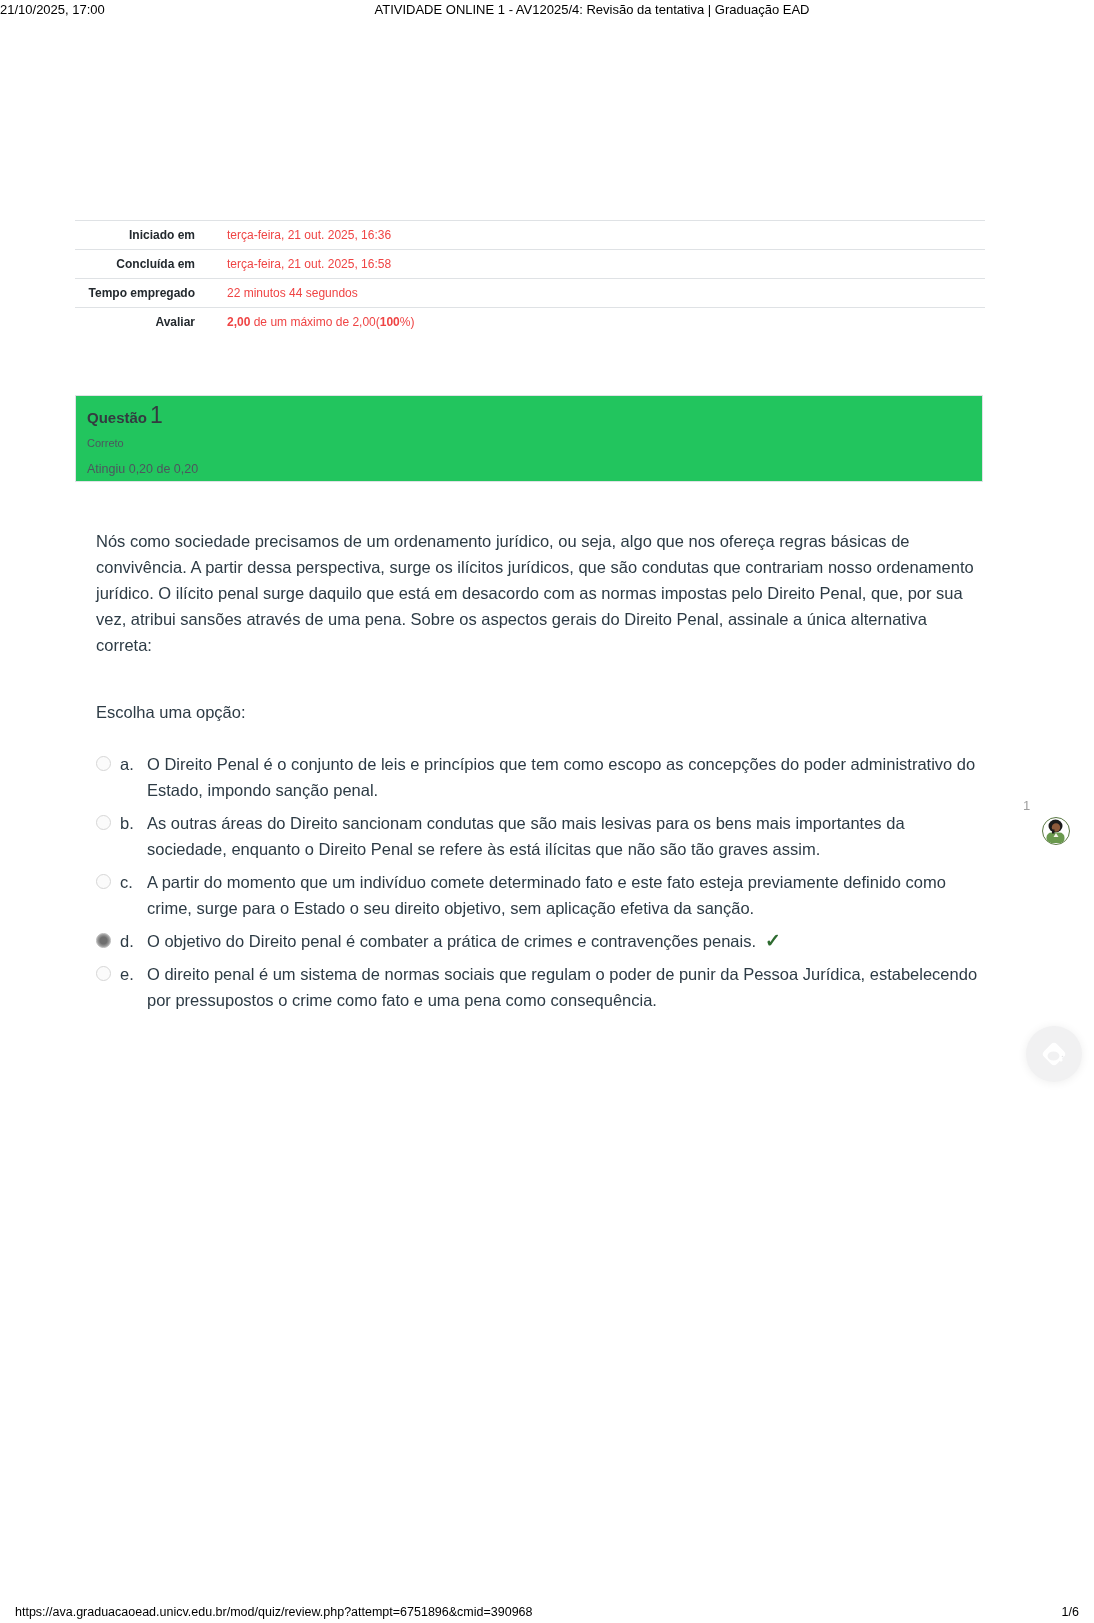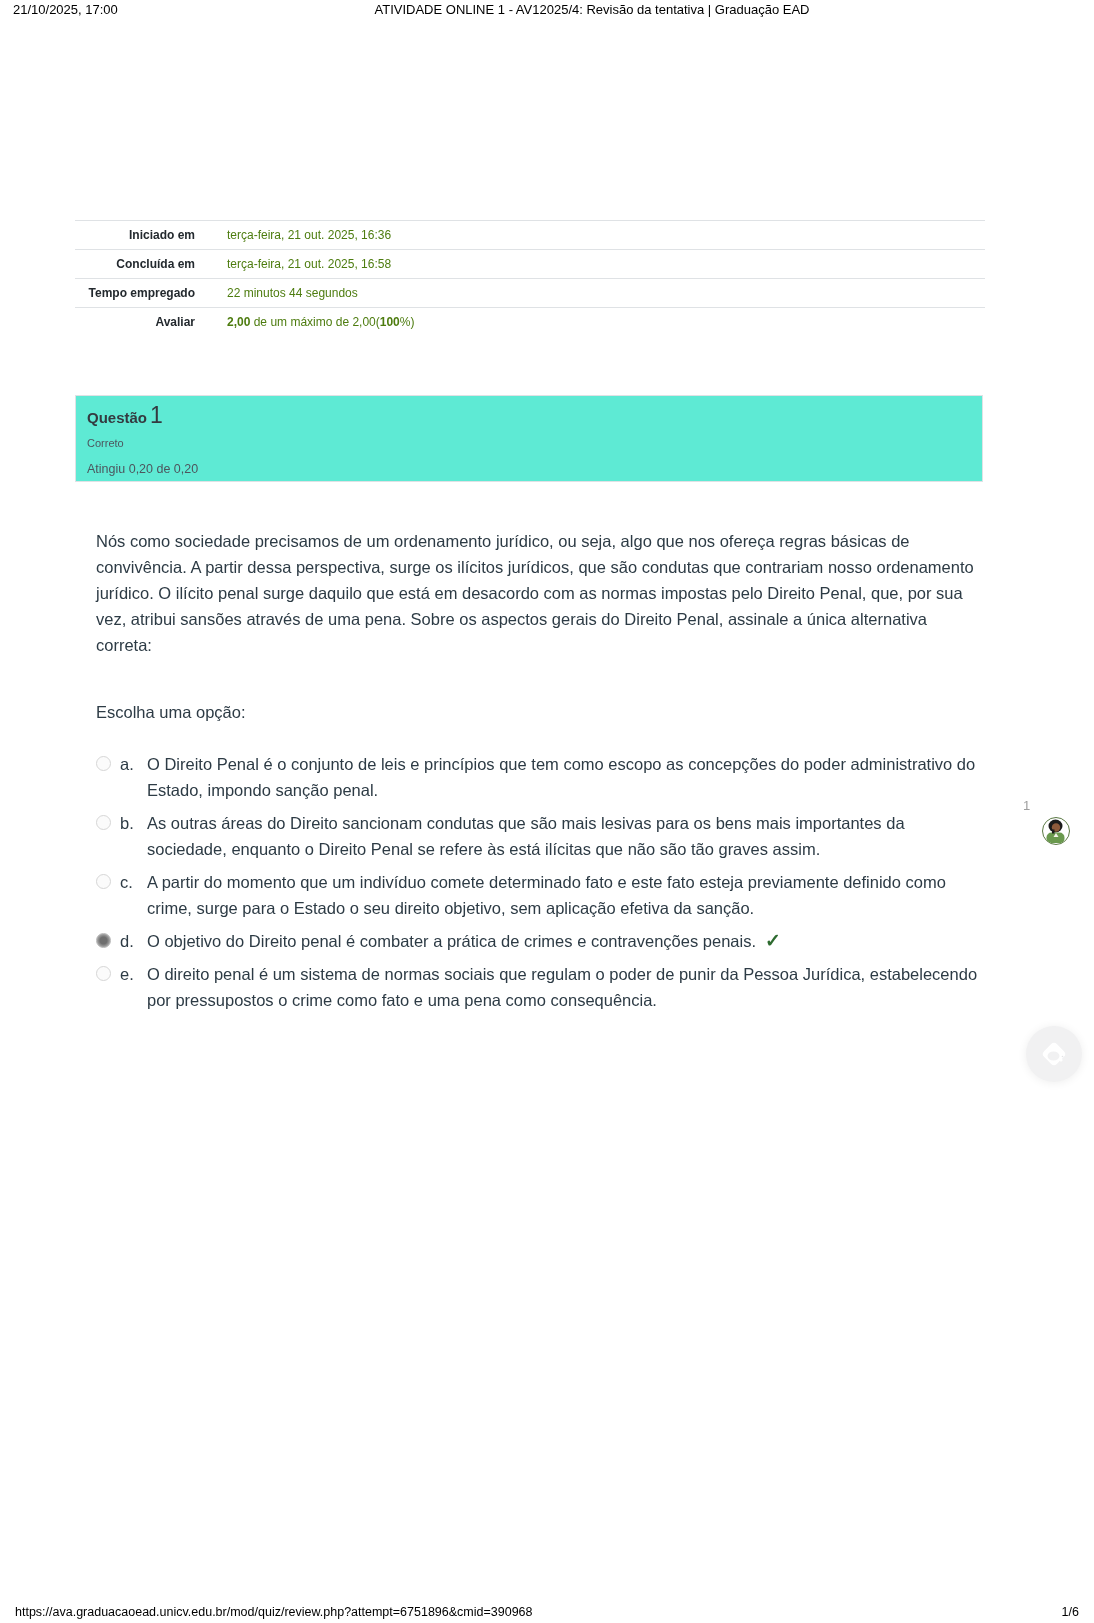--- a/index.html
+++ b/index.html
@@ -10,21 +10,21 @@
     background: #ffffff;
     font-family: "Liberation Sans", sans-serif;
     color: #2d3b45;
     overflow: hidden;
   }
 
   
   .print-header {
     position: absolute; top: 2px; left: 0; right: 0;
     display: flex; align-items: center;
-    font-size: 13px; color: #000; padding: 0 13px;
+    font-size: 13px; color: #000; padding: 0 0;
   }
   .ph-date { width: 150px; white-space: nowrap; }
   .ph-title { flex: 1; text-align: center; white-space: nowrap; }
   .print-footer {
     position: absolute; bottom: 4px; left: 0; right: 0;
     display: flex; justify-content: space-between;
     font-size: 12.5px; color: #000; padding: 0 15px;
   }
 
   
@@ -33,27 +33,27 @@
     font-size: 12px;
   }
   .summary-row {
     display: flex; border-top: 1px solid #dfe2e5;
     padding: 6px 0 5px 0; line-height: 17px;
   }
   .summary-label {
     width: 120px; padding-right: 32px; text-align: right;
     font-weight: bold; color: #23292e; flex: 0 0 auto;
   }
-  .summary-value { flex: 1; color: #4d7c0f; }
+  .summary-value { flex: 1; color: #ef4444; }
   .summary-value b { font-weight: bold; }
 
   
   .question-info {
     position: absolute; top: 395px; left: 75px; width: 908px; height: 87px;
-    border: 1px solid #dfe2e5; background: #5eead4;
+    border: 1px solid #dfe2e5; background: #22c55e;
     padding: 7px 11px; box-sizing: border-box;
   }
   .qno-line { line-height: 24px; }
   .qno-label { font-size: 15px; font-weight: bold; color: #343a40; }
   .qno-number { font-size: 23px; font-weight: 500; color: #343a40; margin-left: 3px; }
   .q-status { font-size: 11px; color: #4d565e; margin-top: 7px; }
   .q-points { font-size: 12.5px; color: #4d565e; margin-top: 13px; }
 
   
   .question-body {

